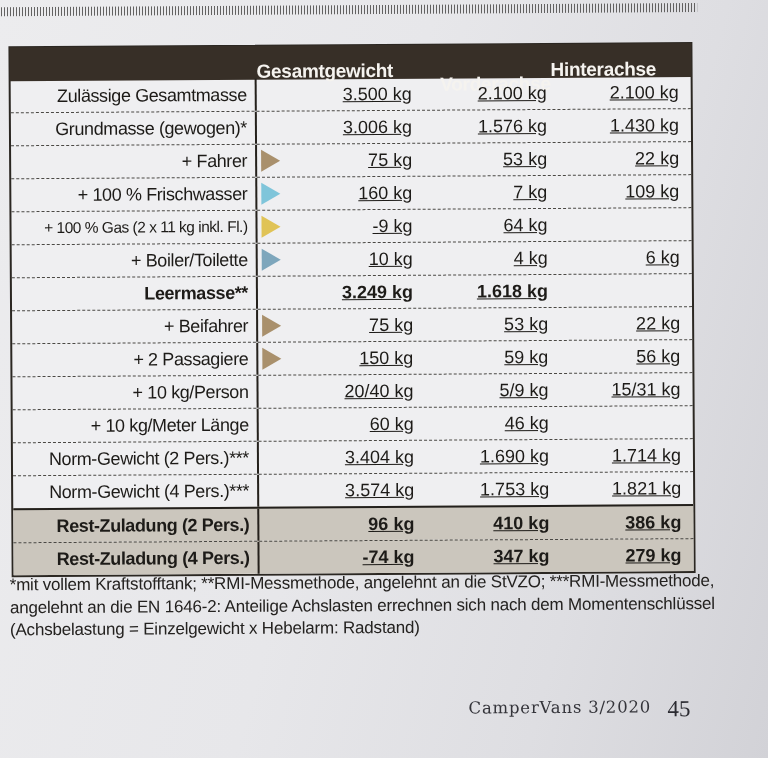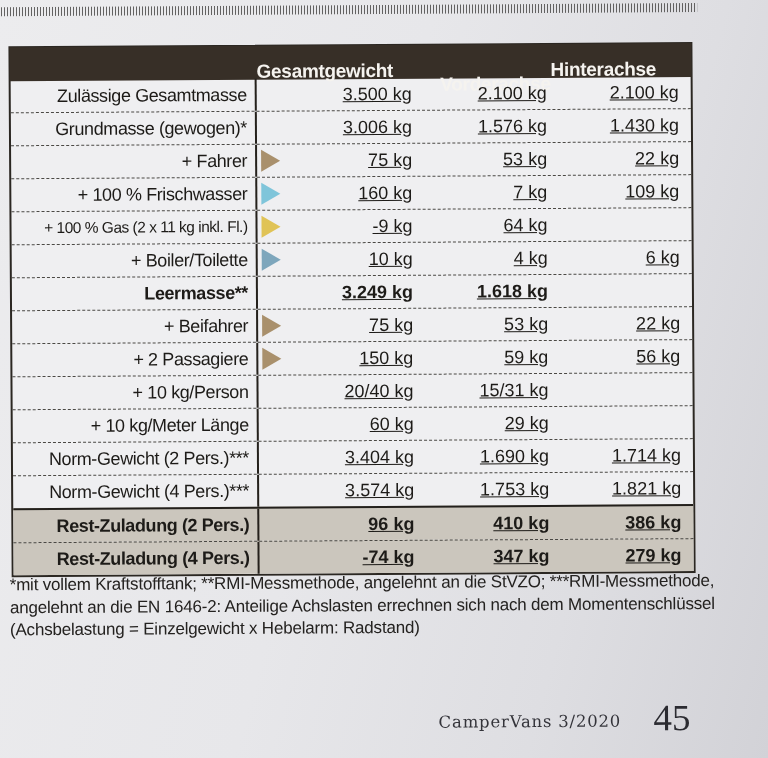--- a/index.html
+++ b/index.html
@@ -64,22 +64,22 @@
   
   .pagefooter{
     position:absolute;left:0;top:698px;width:688px;text-align:right;
     white-space:nowrap;
   }
   .mag{
     font-family:"DejaVu Serif",serif;font-size:16.5px;letter-spacing:0.8px;
     color:#34343a;vertical-align:4px;
   }
   .pnum{
-    font-family:"Liberation Serif",serif;font-size:37px;font-weight:400;
-    color:#2b2b31;margin-left:28px;
+    font-family:"Liberation Serif",serif;font-size:23px;font-weight:400;
+    color:#2b2b31;margin-left:12px;
   }
 </style>
 </head>
 <body>
 
 <div class="sheet">
 
   <div class="top-band"></div>
 
   <div class="wtable">
@@ -167,29 +167,30 @@
       <div class="cell val">150 kg</div>
       <div class="cell val">59 kg</div>
       <div class="cell val">56 kg</div>
     </div>
         <div class="row">
       <div class="cell label">+ 10 kg/Person</div>
       <div class="cell marker">
         
       </div>
       <div class="cell val">20/40 kg</div>
+      <div class="cell val">5/9 kg</div>
       <div class="cell val">15/31 kg</div>
     </div>
         <div class="row">
       <div class="cell label">+ 10 kg/Meter Länge</div>
       <div class="cell marker">
         
       </div>
       <div class="cell val">60 kg</div>
-      <div class="cell val">29 kg</div>
+      <div class="cell val">46 kg</div>
     </div>
         <div class="row">
       <div class="cell label">Norm-Gewicht (2 Pers.)***</div>
       <div class="cell marker">
         
       </div>
       <div class="cell val">3.404 kg</div>
       <div class="cell val">1.690 kg</div>
       <div class="cell val">1.714 kg</div>
     </div>

